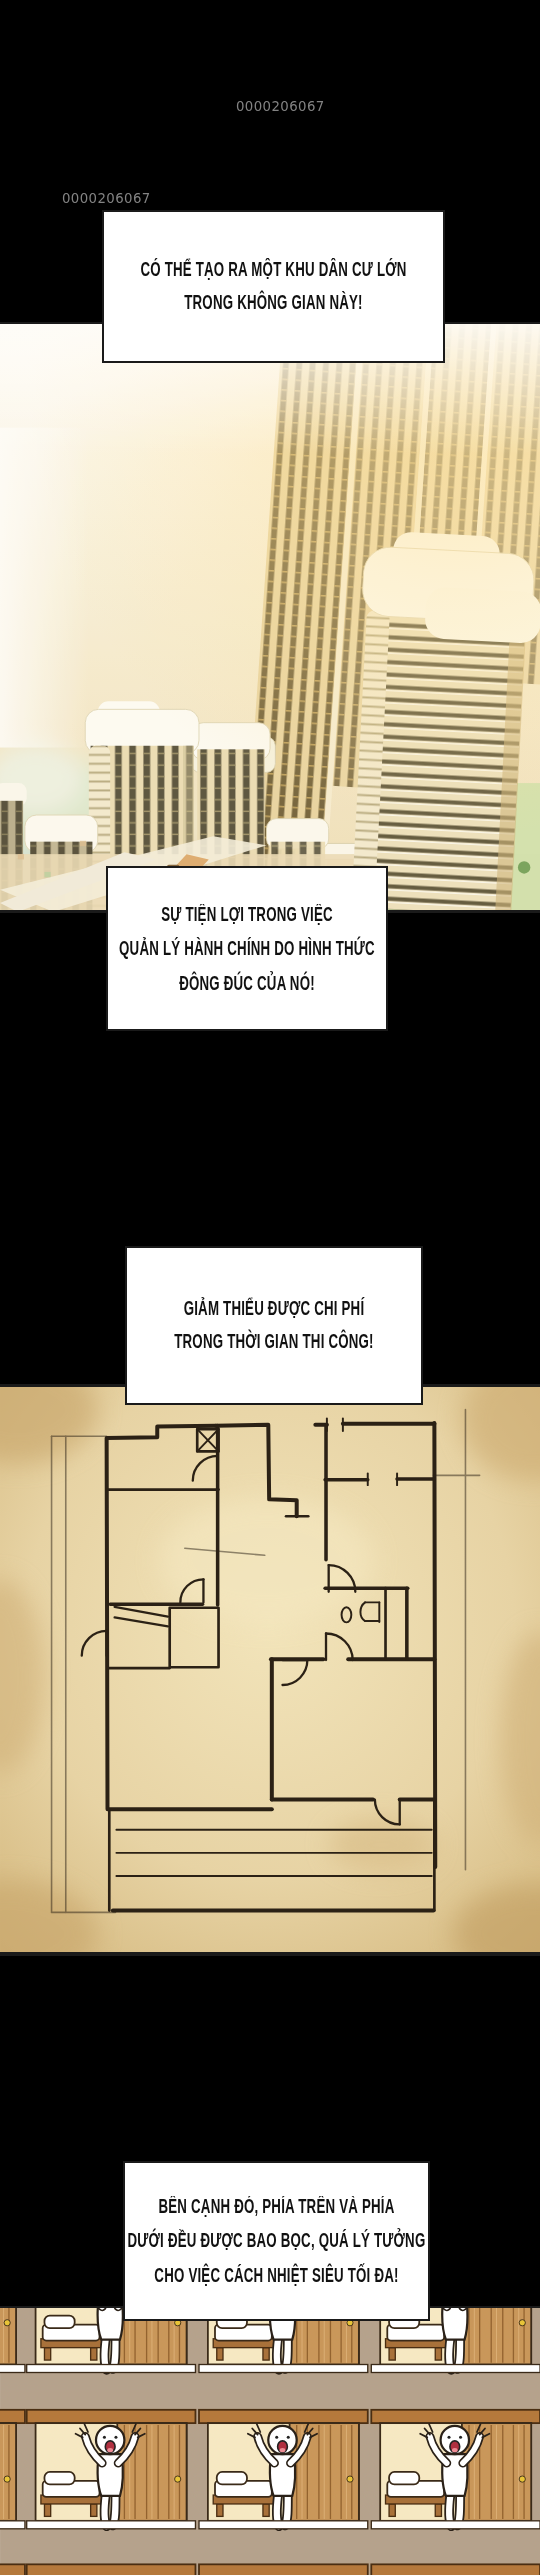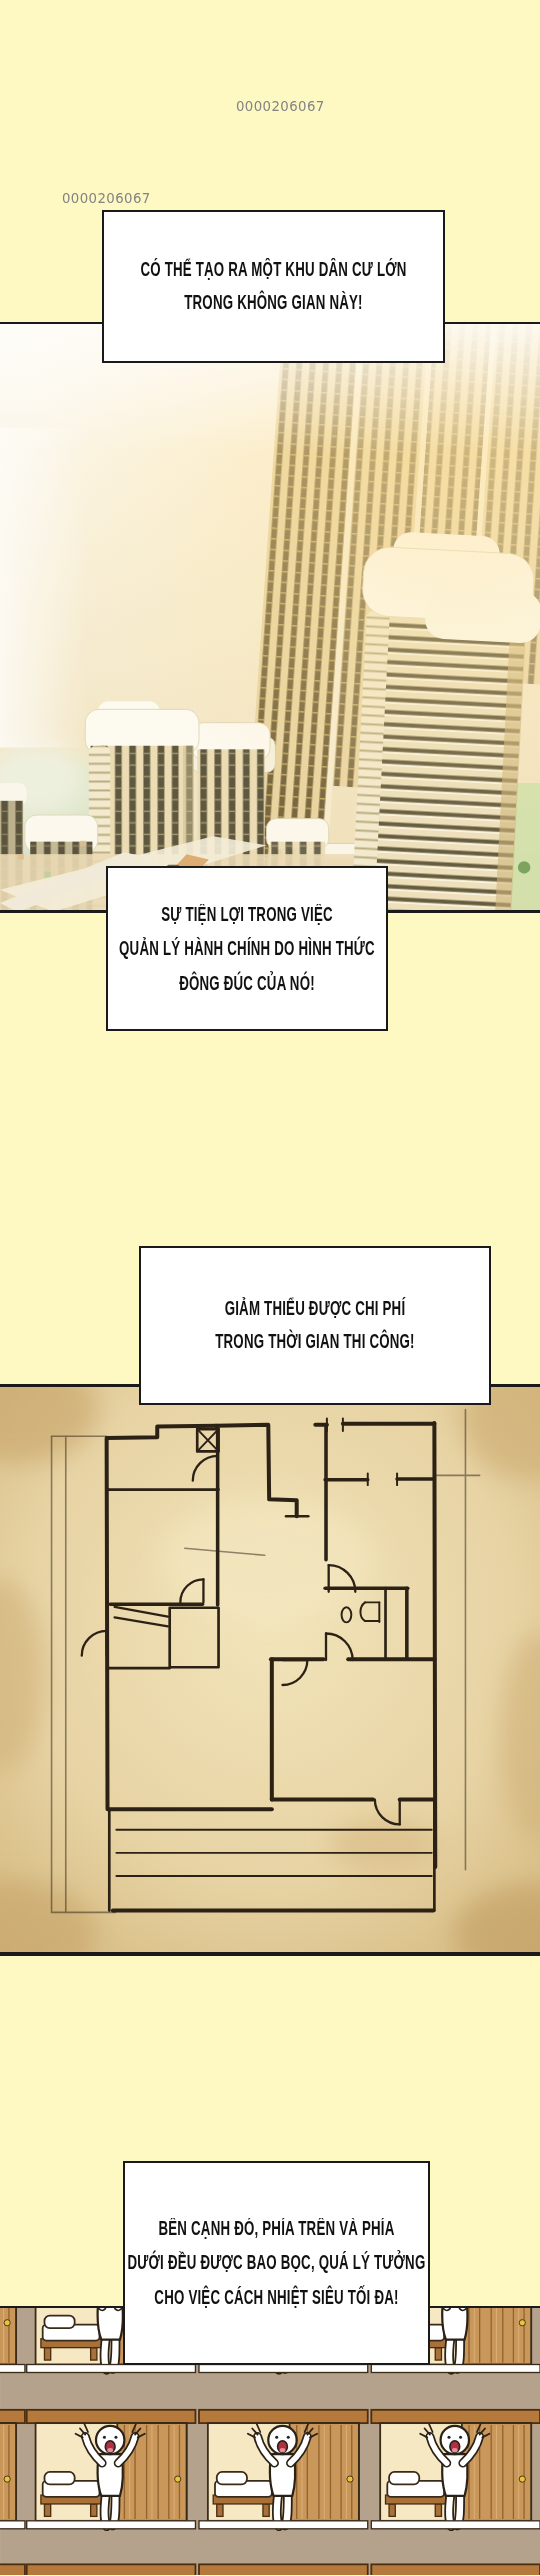--- a/index.html
+++ b/index.html
@@ -1,43 +1,43 @@
 <!DOCTYPE html>
 <html style="--ink: #1a1a1a; --page-code-gray: #838383; --bubble-bg: #ffffff; --parchment: #e7d3a4; --plan-ink: #2b2115; --wall-taupe: #b5a28c; --room-cream: #f6e8c2; --wood: #c9975a; --wood-dark: #8a5a28; --mouth-red: #b03040;font-size:14px"><head>
 <meta charset="utf-8">
 <style>
   :root{
     --ink:#1a1a1a; --page-code-gray:#838383; --bubble-bg:#ffffff;
     --parchment:#e7d3a4; --plan-ink:#2b2115; --wall-taupe:#b5a28c;
     --room-cream:#f6e8c2; --wood:#c9975a; --wood-dark:#8a5a28; --mouth-red:#b03040;
   }
   html,body{margin:0;padding:0;background:#fff;}
-  #page{position:relative;width:541px;height:2576px;background:#fef9c3;overflow:hidden;
+  #page{position:relative;width:541px;height:2576px;background:#000000;overflow:hidden;
         font-family:"Liberation Sans",sans-serif;}
   .page-code{position:absolute;color:var(--page-code-gray);font-family:"DejaVu Sans",sans-serif;
         font-size:13.3px;letter-spacing:0.4px;}
   #code-top{left:236px;top:99px;}
   #code-left{left:62px;top:191px;}
   .panel{position:absolute;left:0;width:541px;overflow:hidden;box-sizing:border-box;z-index:1;background:#fff;}
   #panel-city{top:322px;height:591px;border-top:2.7px solid var(--ink);border-bottom:3.6px solid var(--ink);}
   #panel-plan{top:1384px;height:572px;border-top:3.6px solid var(--ink);border-bottom:4.4px solid var(--ink);}
   #panel-rooms{top:2306px;height:270px;border-top:2.7px solid var(--ink);}
   .panel svg{position:absolute;left:0;top:0;display:block;}
   #panel-city svg{top:-2.7px;}
   #panel-plan svg{top:-3.6px;}
   #panel-rooms svg{top:-2.7px;}
   .bubble{position:absolute;z-index:5;background:var(--bubble-bg);border:2.2px solid var(--ink);
         box-sizing:border-box;display:flex;align-items:center;justify-content:center;}
   .bubble-text{width:100%;text-align:center;font-weight:700;color:#111;font-size:13.3px;
         line-height:1.75;letter-spacing:0.2px;white-space:pre-line;
         transform:scaleY(1.45);transform-origin:center;}
   #bubble-1{left:102px;top:210px;width:343px;height:153px;justify-content:flex-end;}
   #bubble-2{left:106px;top:866px;width:282px;height:165px;}
-  #bubble-3{left:139px;top:1246px;width:352px;height:159px;}
-  #bubble-4{left:123px;top:2161px;width:307px;height:204px;}
+  #bubble-3{left:125px;top:1246px;width:298px;height:159px;}
+  #bubble-4{left:123px;top:2161px;width:307px;height:160px;}
   
   .svg-wall{fill:var(--wall-taupe);} .svg-room{fill:var(--room-cream);stroke:#3a2a18;stroke-width:2;}
   .svg-door{fill:var(--wood);stroke:#3a2a18;stroke-width:2;}
   .svg-parch{fill:var(--parchment);}
   .plan{stroke:var(--plan-ink);fill:none;stroke-linecap:round;stroke-linejoin:round;}
   .fig-out{stroke:#2a2118;fill:none;stroke-linecap:round;}
   .fig-in{stroke:#ffffff;fill:none;stroke-linecap:round;}
 </style>
 </head>
 <body>

